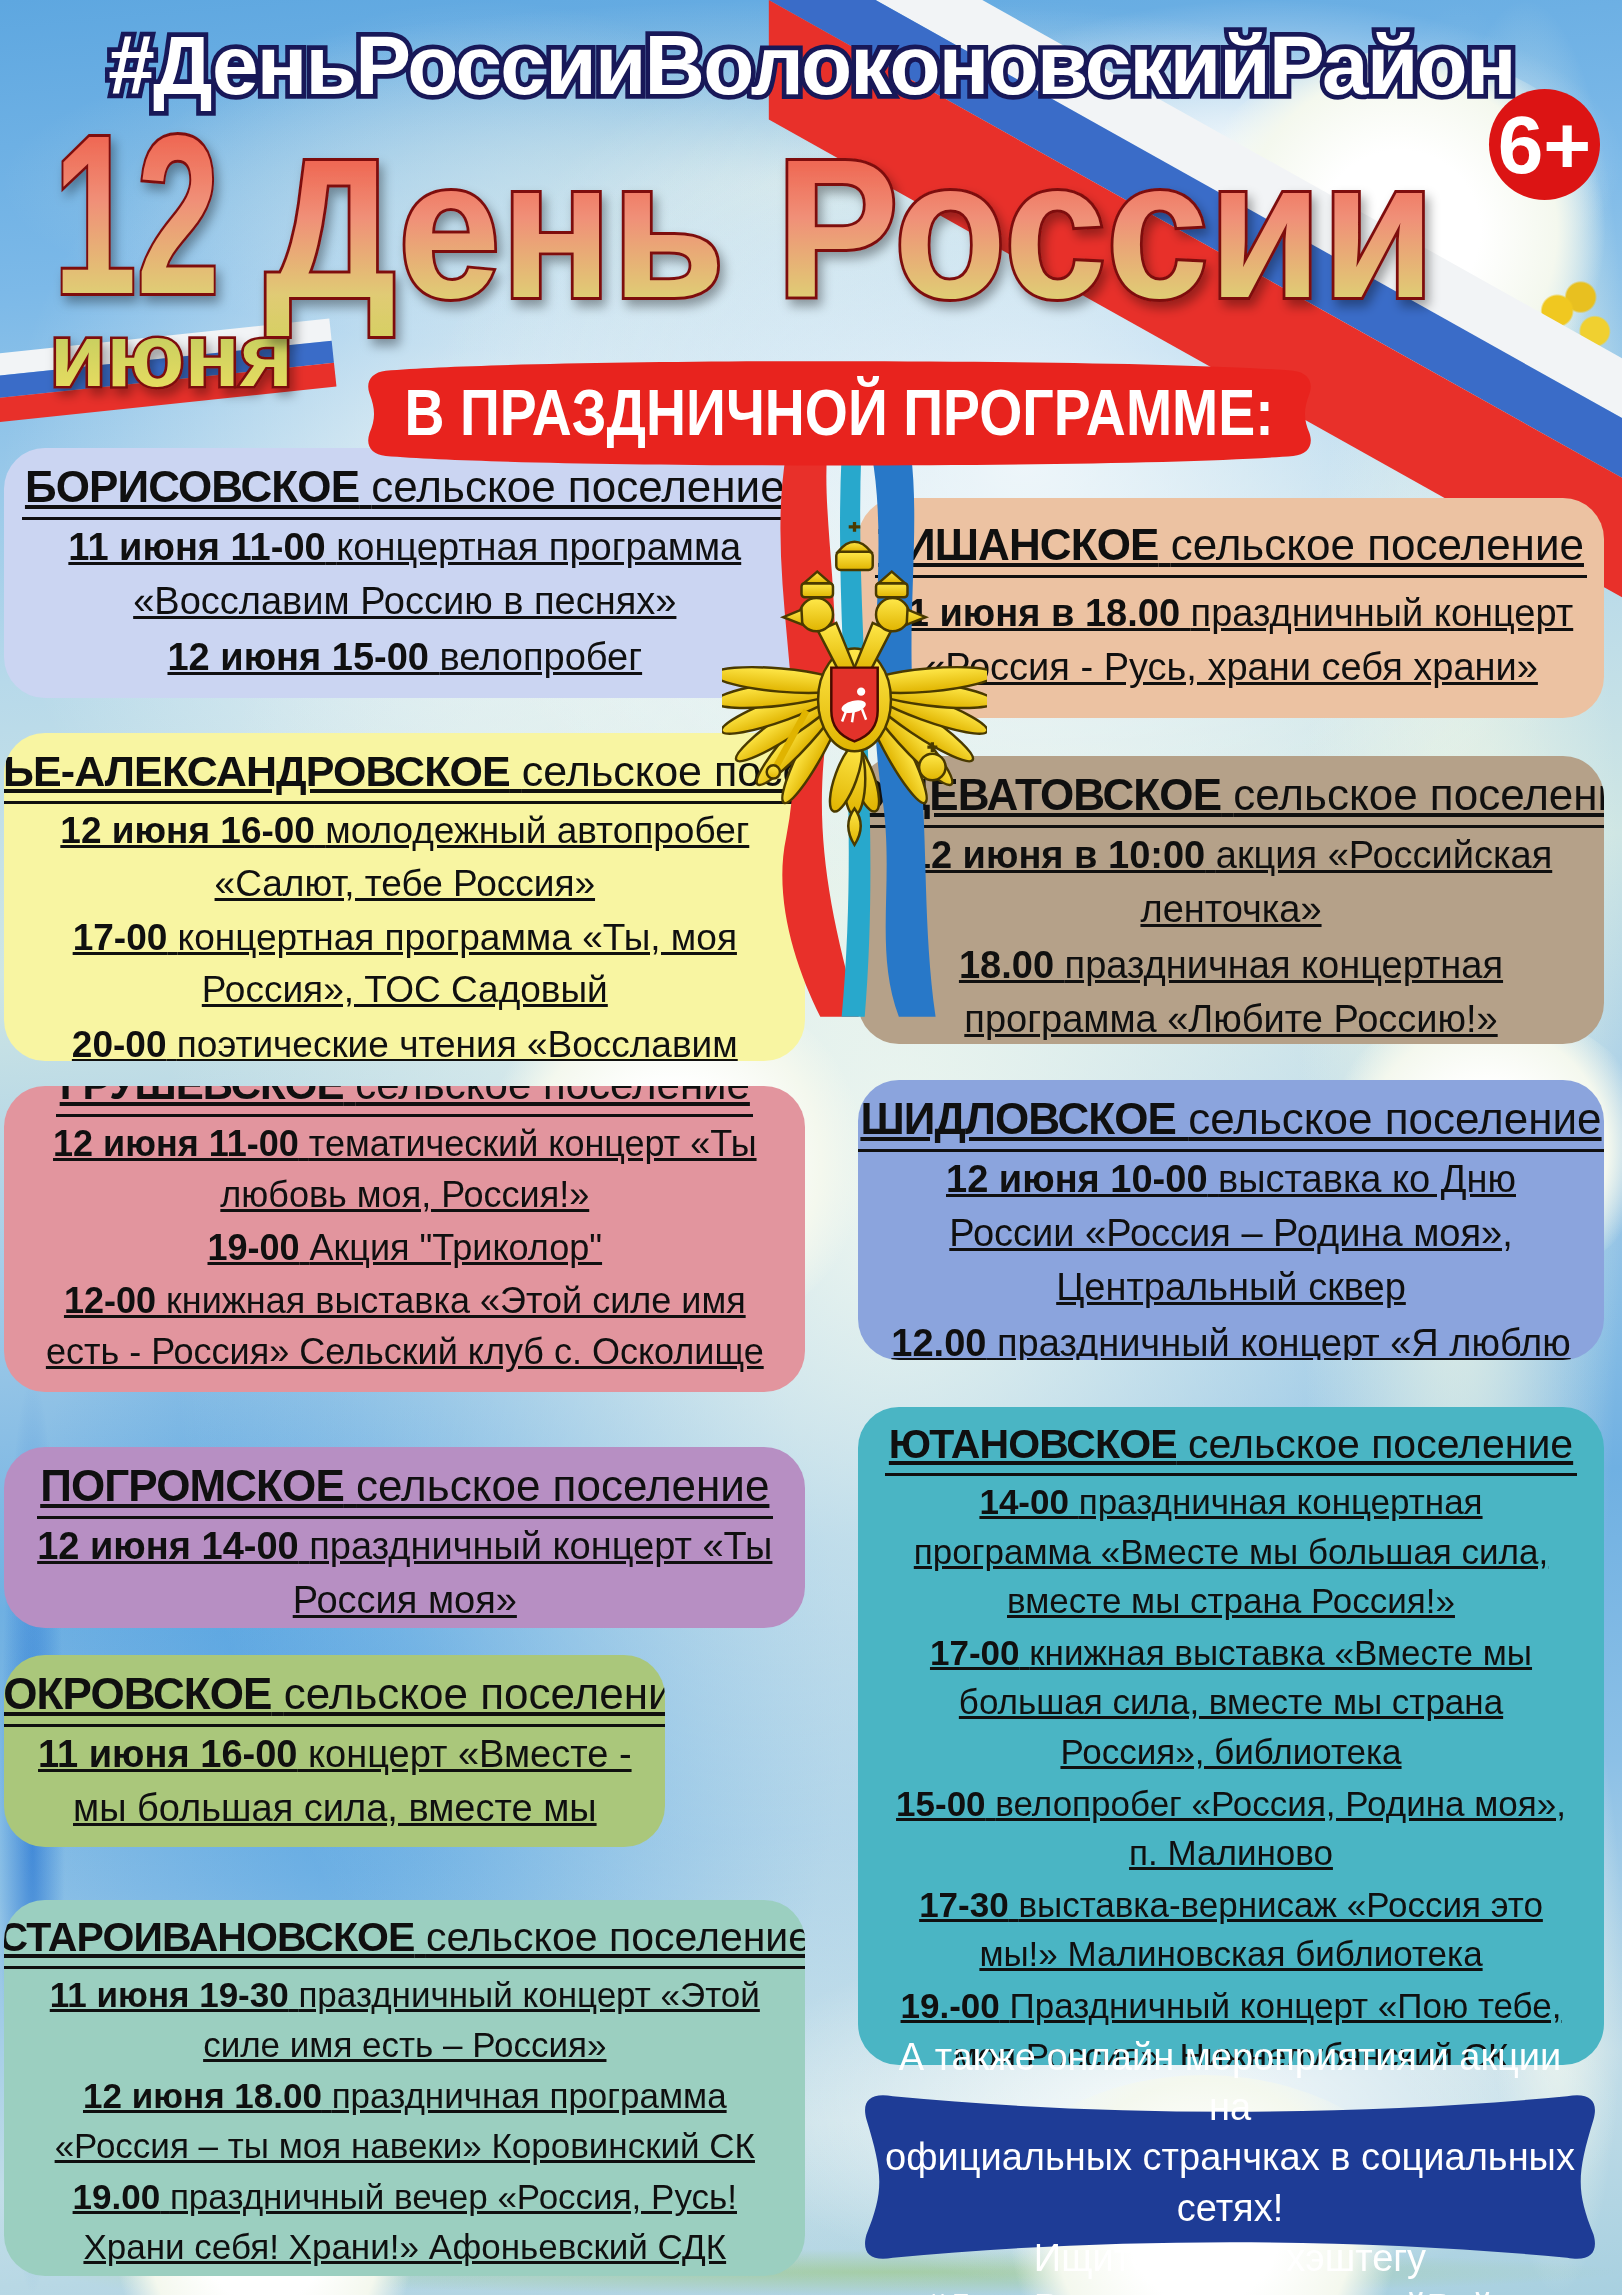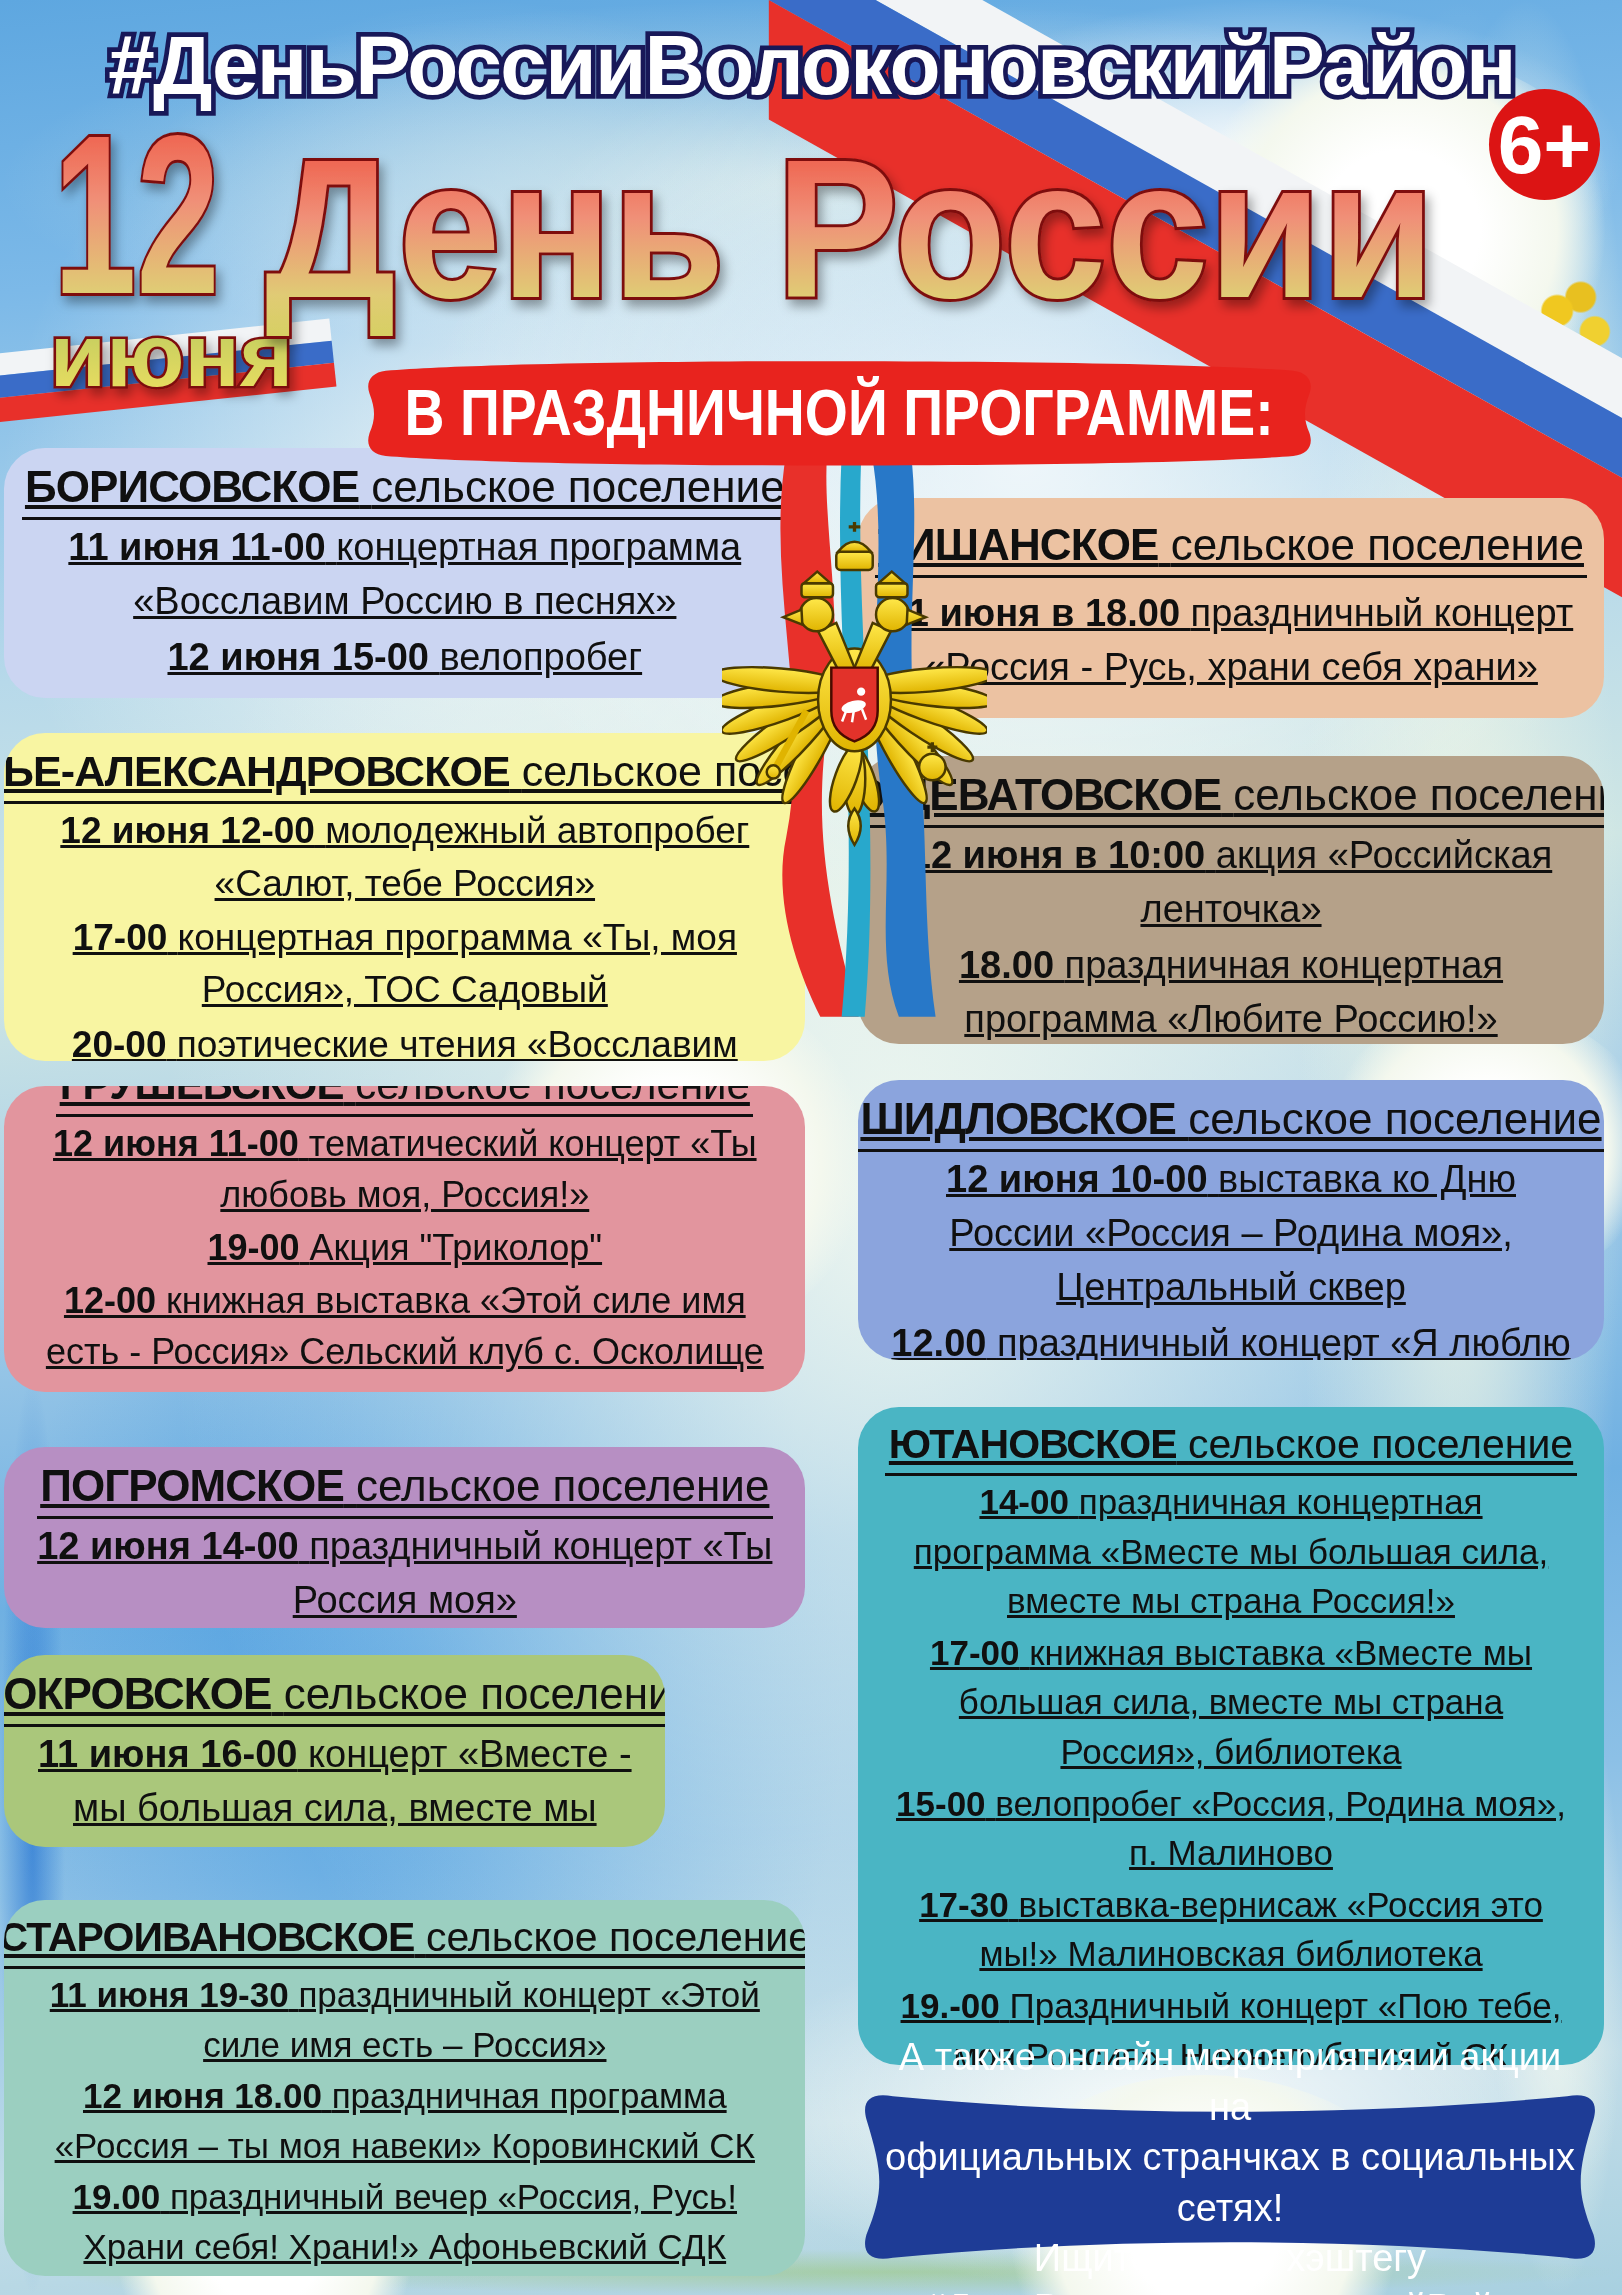--- a/index.html
+++ b/index.html
@@ -175,21 +175,21 @@
       <div>#ДеньРоссииВолоконовскийРайон</div>
     </div>
 
 <div class="block" style="left: 4.3px; top: 448px; width: 801px; height: 250px; background: rgb(203, 213, 242); font-size: 38px;">
       <div class="blk-head" style="font-size: 44px;"><span class="nm">БОРИСОВСКОЕ</span> <span>сельское поселение</span></div>
       <div class="evt"><b>11 июня 11-00</b> <span>концертная программа «Восславим Россию в песнях»</span></div>
       <div class="evt"><b>12 июня 15-00</b> <span>велопробег</span></div>
     </div>
     <div class="block" style="left: 4.3px; top: 733px; width: 801px; height: 328px; background: rgb(248, 245, 162); font-size: 37px;">
       <div class="blk-head" style="font-size: 43px;"><span class="nm">ВОЛЧЬЕ-АЛЕКСАНДРОВСКОЕ</span> <span>сельское поселение</span></div>
-      <div class="evt"><b>12 июня 12-00</b> <span>молодежный автопробег «Салют, тебе Россия»</span></div>
+      <div class="evt"><b>12 июня 16-00</b> <span>молодежный автопробег «Салют, тебе Россия»</span></div>
       <div class="evt"><b>17-00</b> <span>концертная программа «Ты, моя Россия», ТОС Садовый</span></div>
       <div class="evt"><b>20-00</b> <span>поэтические чтения «Восславим Родину в стихах», библиотека</span></div>
     </div>
     <div class="block" style="left: 4.3px; top: 1086px; width: 801px; height: 306px; background: rgb(226, 149, 158); font-size: 36px; justify-content: flex-end;">
       <div class="blk-head" style="font-size: 42px;"><span class="nm">ГРУШЕВСКОЕ</span> <span>сельское поселение</span></div>
       <div class="evt"><b>12 июня 11-00</b> <span>тематический концерт «Ты любовь моя, Россия!»</span></div>
       <div class="evt"><b>19-00</b> <span>Акция "Триколор"</span></div>
       <div class="evt"><b>12-00</b> <span>книжная выставка «Этой силе имя есть - Россия» Сельский клуб с. Осколище</span></div>
     </div>
     <div class="block" style="left: 4.3px; top: 1447px; width: 801px; height: 181px; background: rgb(183, 143, 195); font-size: 38px;">

